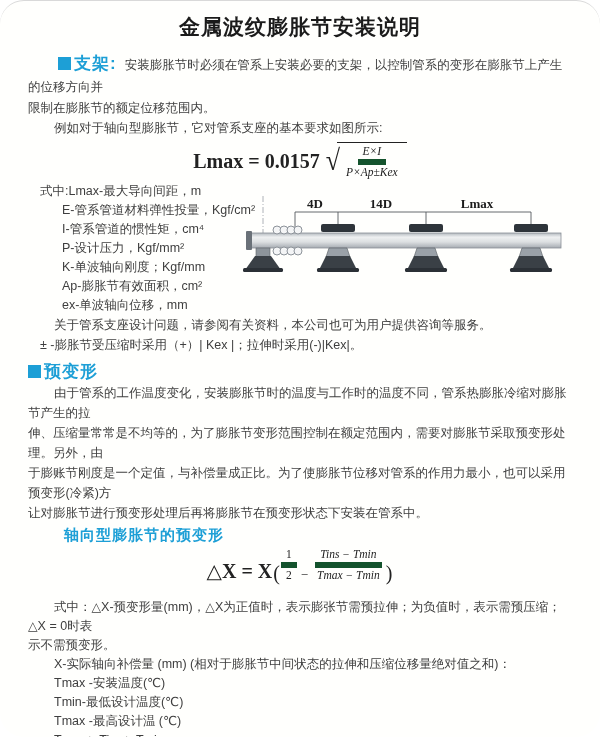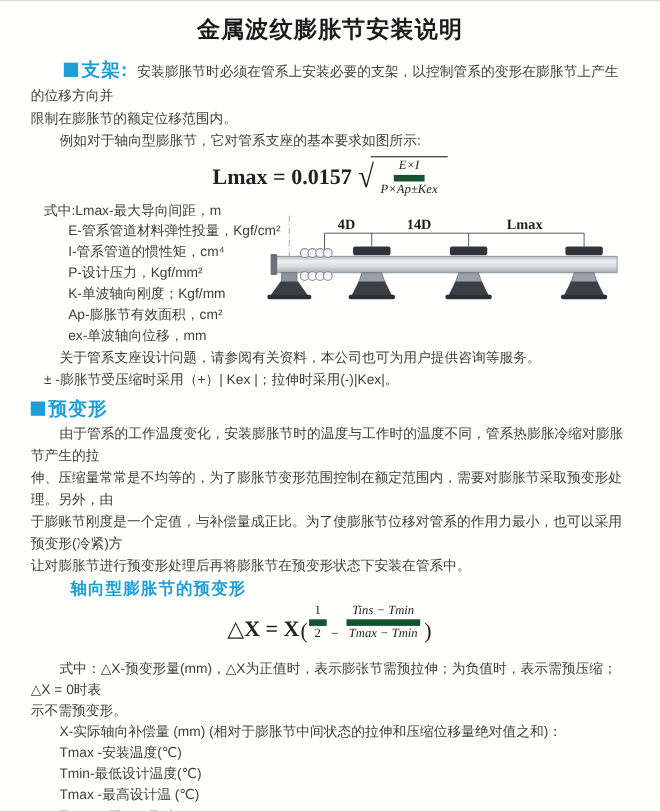--- a/index.html
+++ b/index.html
@@ -6,20 +6,21 @@
   html, body { background: #ffffff; }
   .page {
     position: relative;
     width: 600px; height: 737px;
     margin: 0 auto;
     background: #fffffd;
     border-top: 1px solid #d9d9d9;
     font-family: "Liberation Sans", "DejaVu Sans", sans-serif;
     color: #3e3e3e;
     overflow: hidden;
+    border-radius: 24px;
   }
   .doc { padding: 0 28px; }
   .title {
     padding-top: 12px;
     text-align: center;
     font-size: 21px; font-weight: 700;
     color: #1b1b1b; letter-spacing: 1px;
   }
   .body-line { font-size: 12.5px; line-height: 20px; color: #3e3e3e; }
   .ind { text-indent: 26px; }

